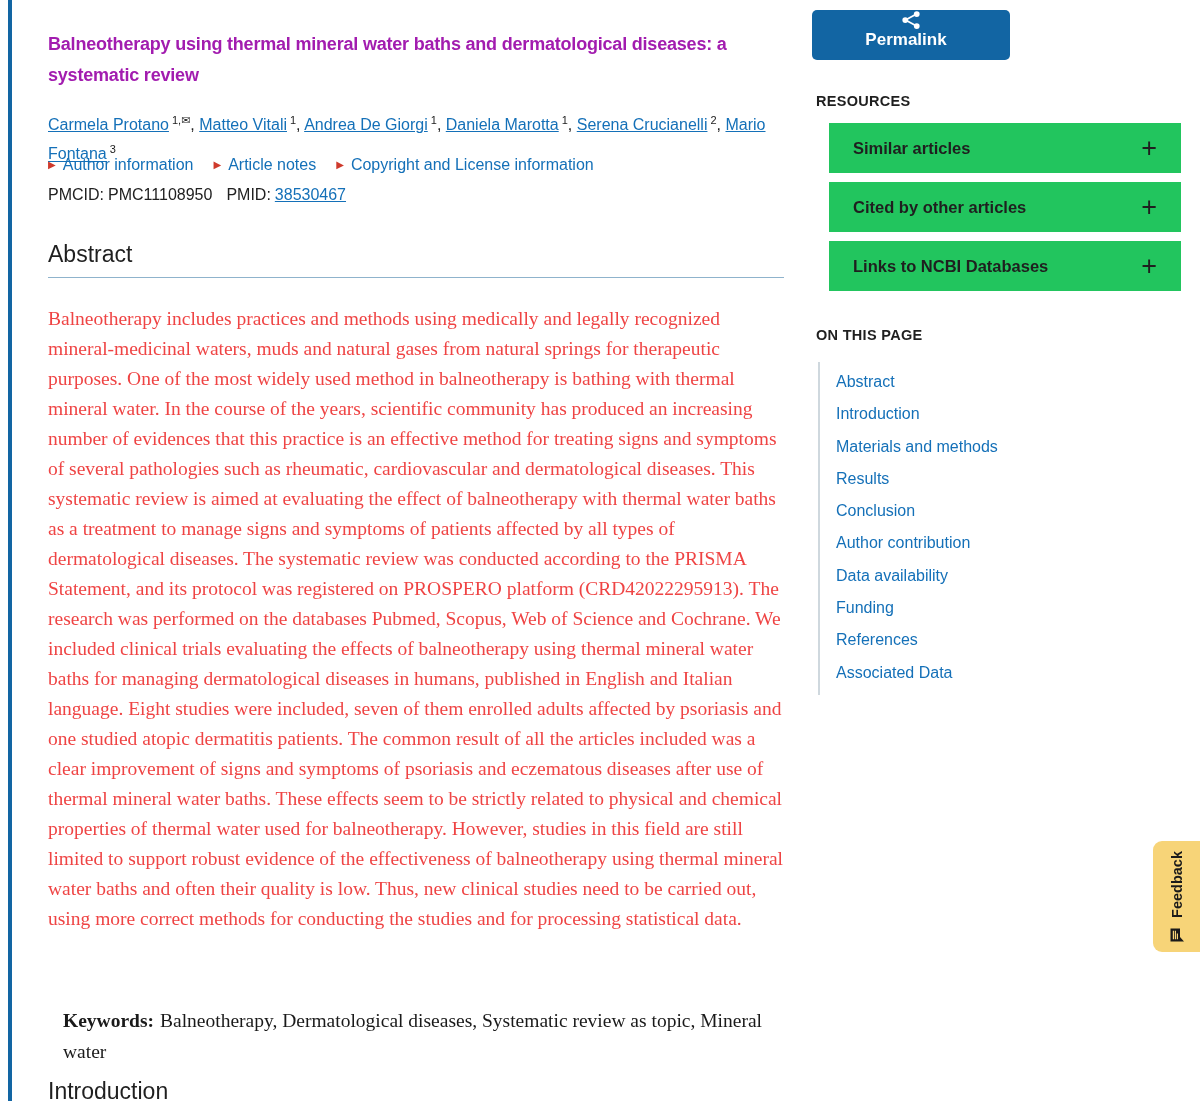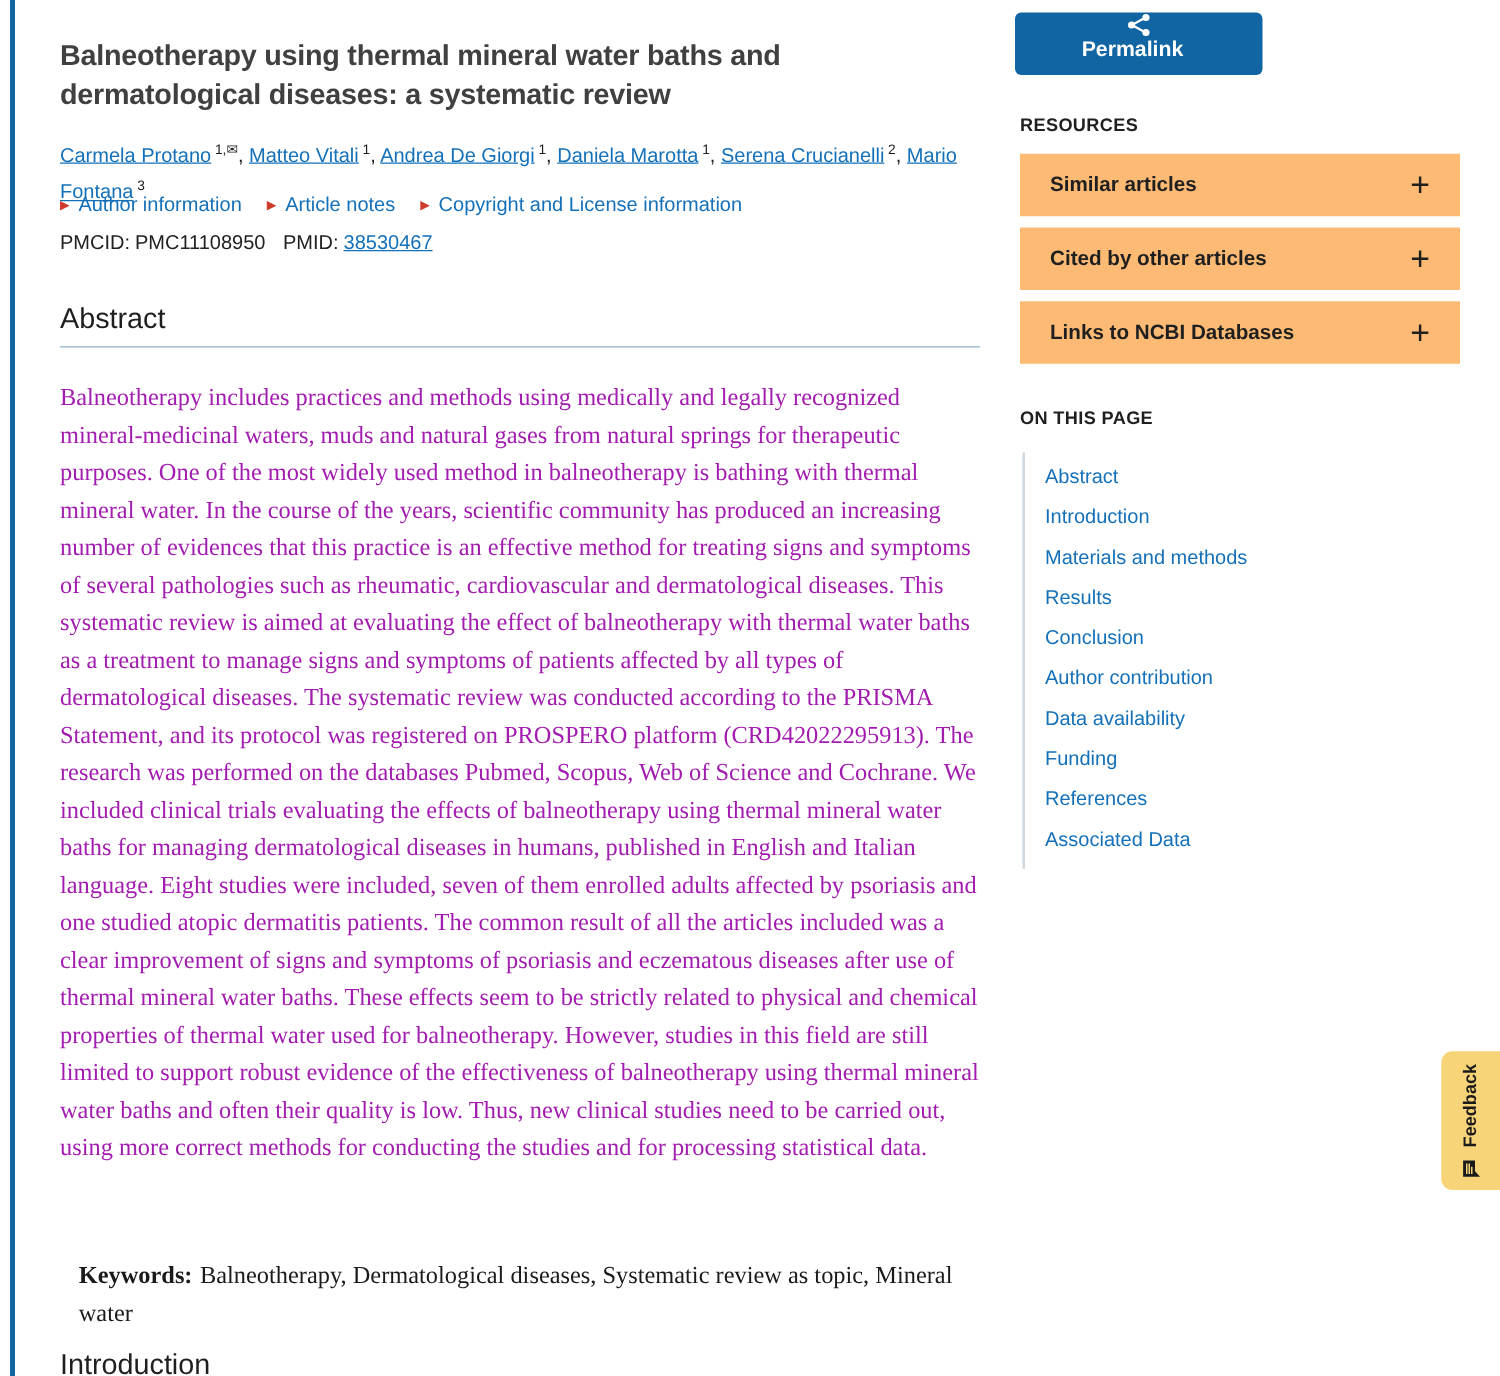--- a/index.html
+++ b/index.html
@@ -24,25 +24,25 @@
   
   .content {
     position: absolute;
     left: 48px; top: 0;
     width: 736px;
     height: 100%;
   }
   .article-title {
     position: absolute; top: 29px; left: 0; width: 720px;
     margin: 0;
-    font-size: 23px;
+    font-size: 18px;
     line-height: 31px;
     font-weight: 700;
     letter-spacing: -0.2px;
-    color: #404040;
+    color: #a21caf;
   }
   .authors {
     position: absolute; top: 108px; left: 0; width: 736px;
     font-size: 16px;
     line-height: 24px;
     color: #212121;
   }
   .author-link { color: #1470b8; text-decoration: underline; }
   .author-sup {
     font-size: 11px;
@@ -88,21 +88,21 @@
     font-weight: 400;
     color: #1f1f1f;
     padding-bottom: 9px;
     border-bottom: 1px solid #8fb3cc;
   }
   .abstract-text {
     margin: 26px 0 0 0;
     font-family: "Liberation Serif", serif;
     font-size: 19.5px;
     line-height: 30px;
-    color: #a21caf;
+    color: #ef4444;
   }
   .keywords {
     position: absolute; top: 990px; left: 0; width: 736px;
     margin: 15px;
     font-family: "Liberation Serif", serif;
     font-size: 19.5px;
     line-height: 31px;
     color: #1a1a1a;
   }
   .keywords .kw-label { font-weight: 700; margin-right: 6px; }
@@ -145,22 +145,22 @@
     margin: 33px 0 0 4px;
     font-size: 14.5px;
     font-weight: 700;
     letter-spacing: 0.3px;
     color: #1f1f1f;
   }
   .accordions { margin-top: 14px; }
   .accordion {
     width: 352px;
     height: 50px;
-    margin: 0 0 9px 4px;
-    background: #fdba74;
+    margin: 0 0 9px 17px;
+    background: #22c55e;
     border: none;
     display: flex;
     align-items: center;
     justify-content: space-between;
     padding: 0 24px;
     font-family: "Liberation Sans", sans-serif;
     font-size: 16.5px;
     font-weight: 700;
     color: #1f1f1f;
     cursor: pointer;

